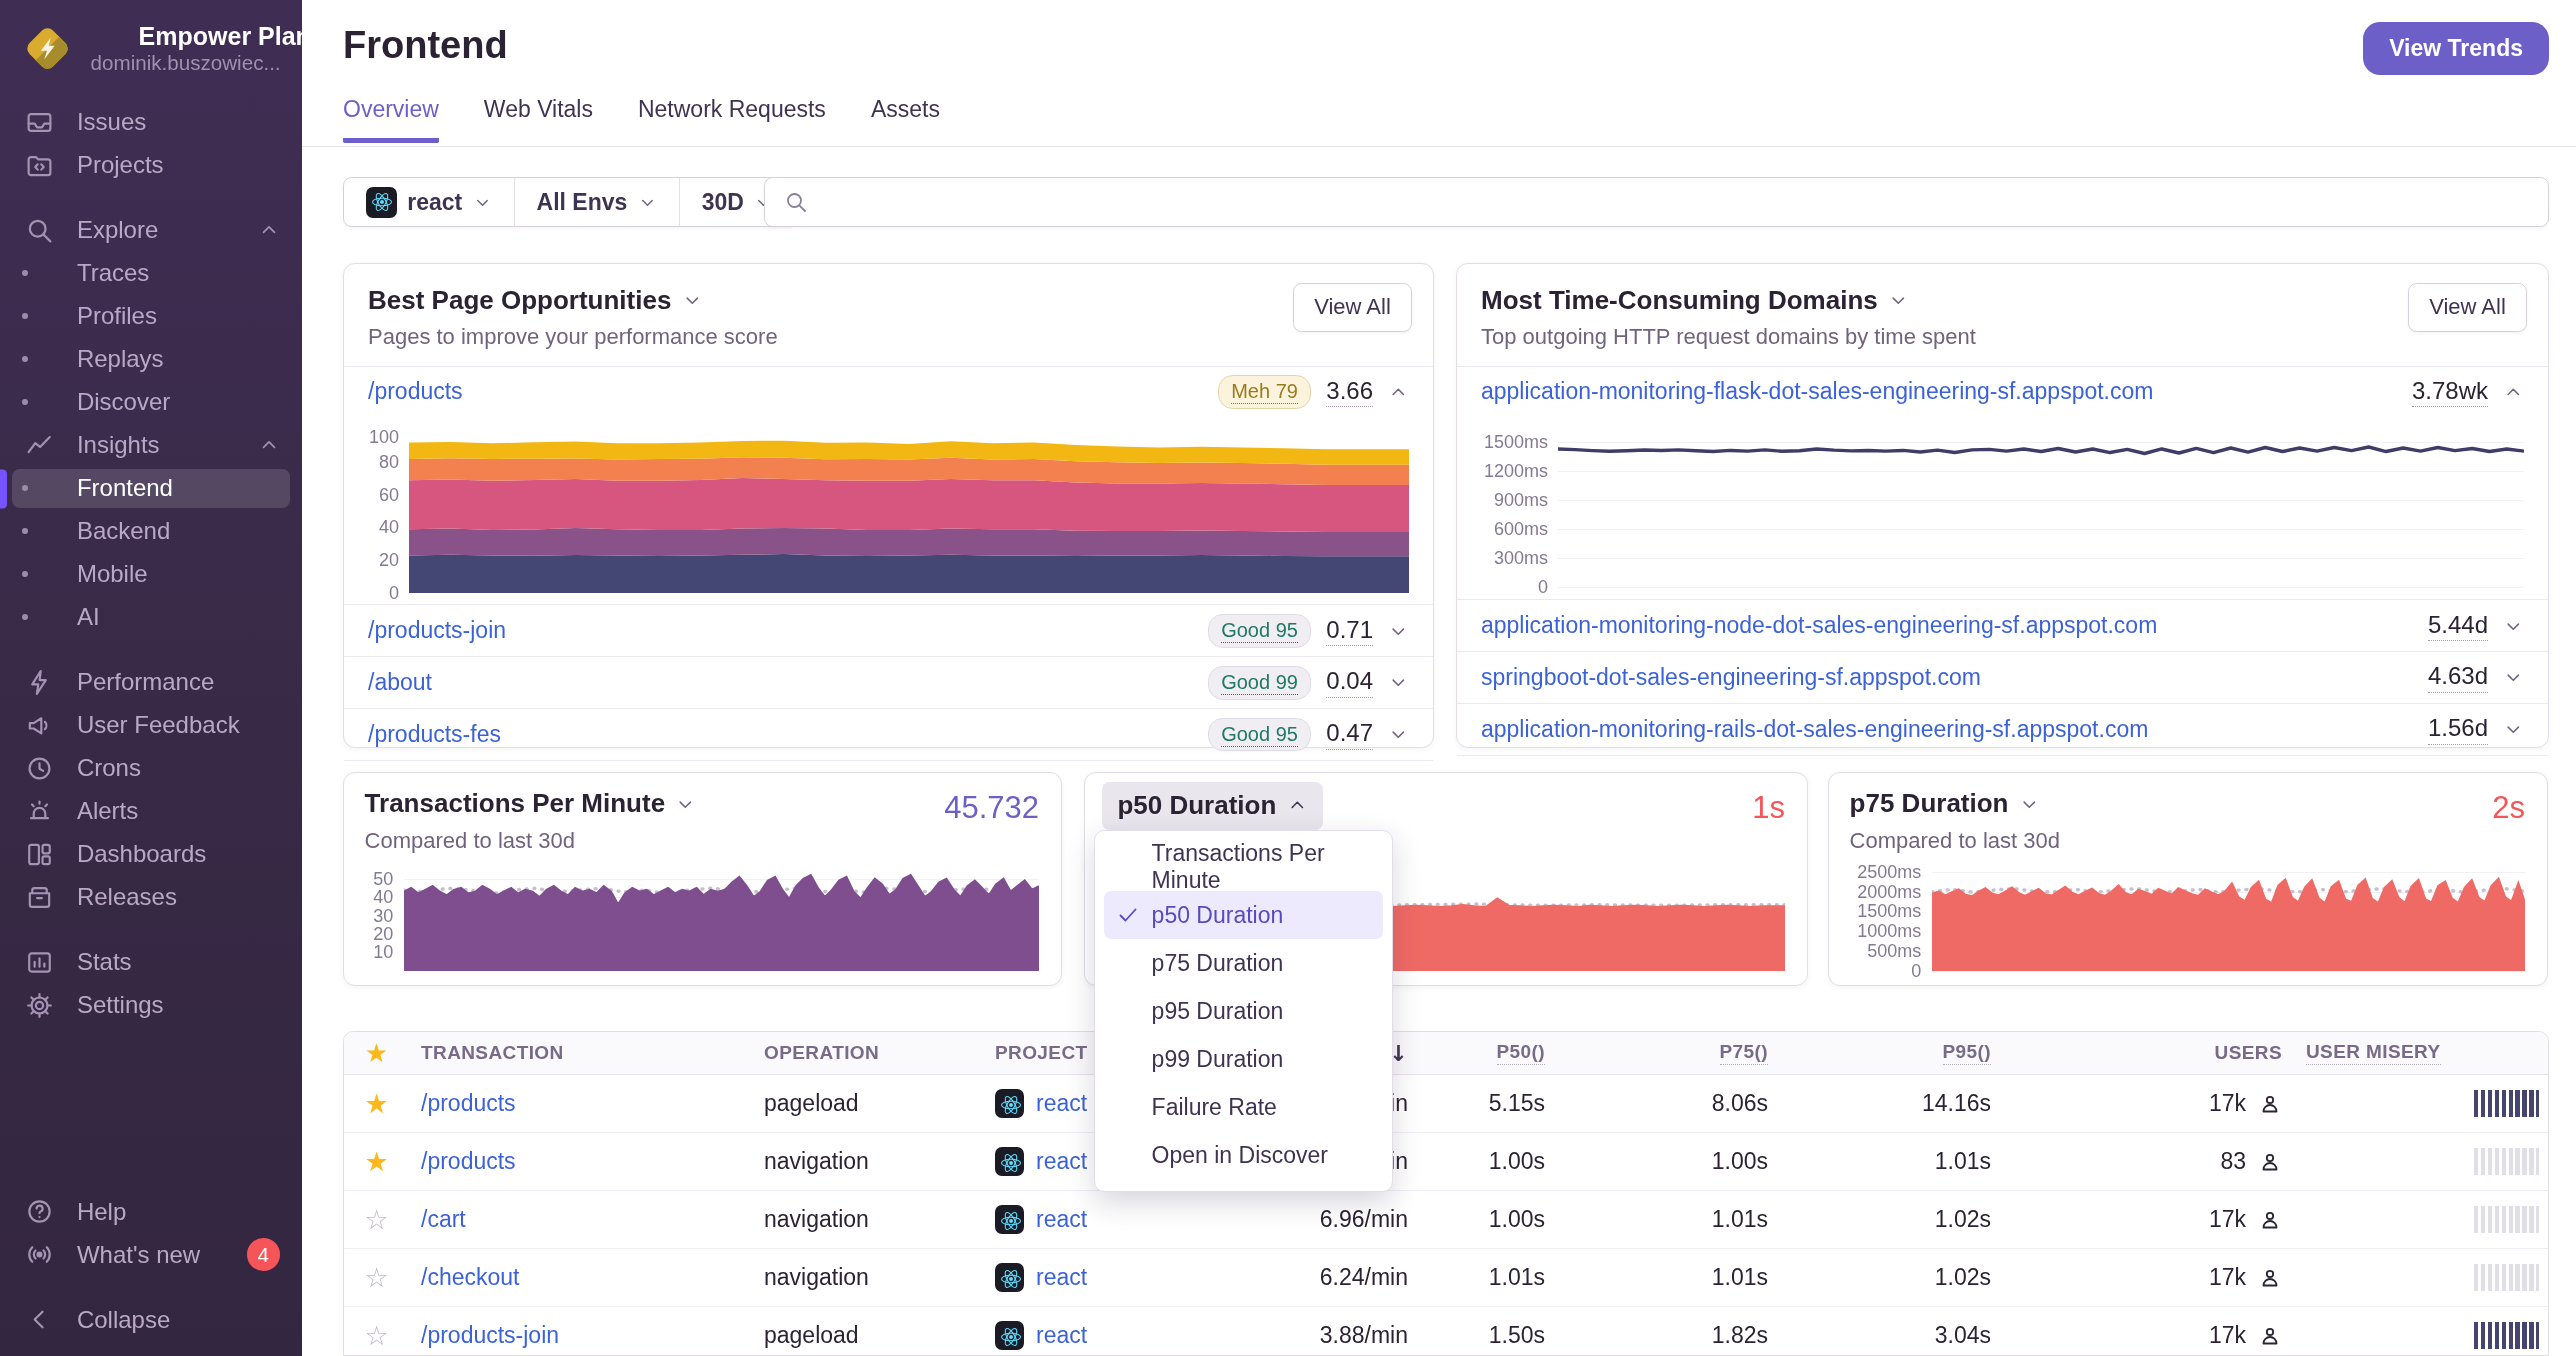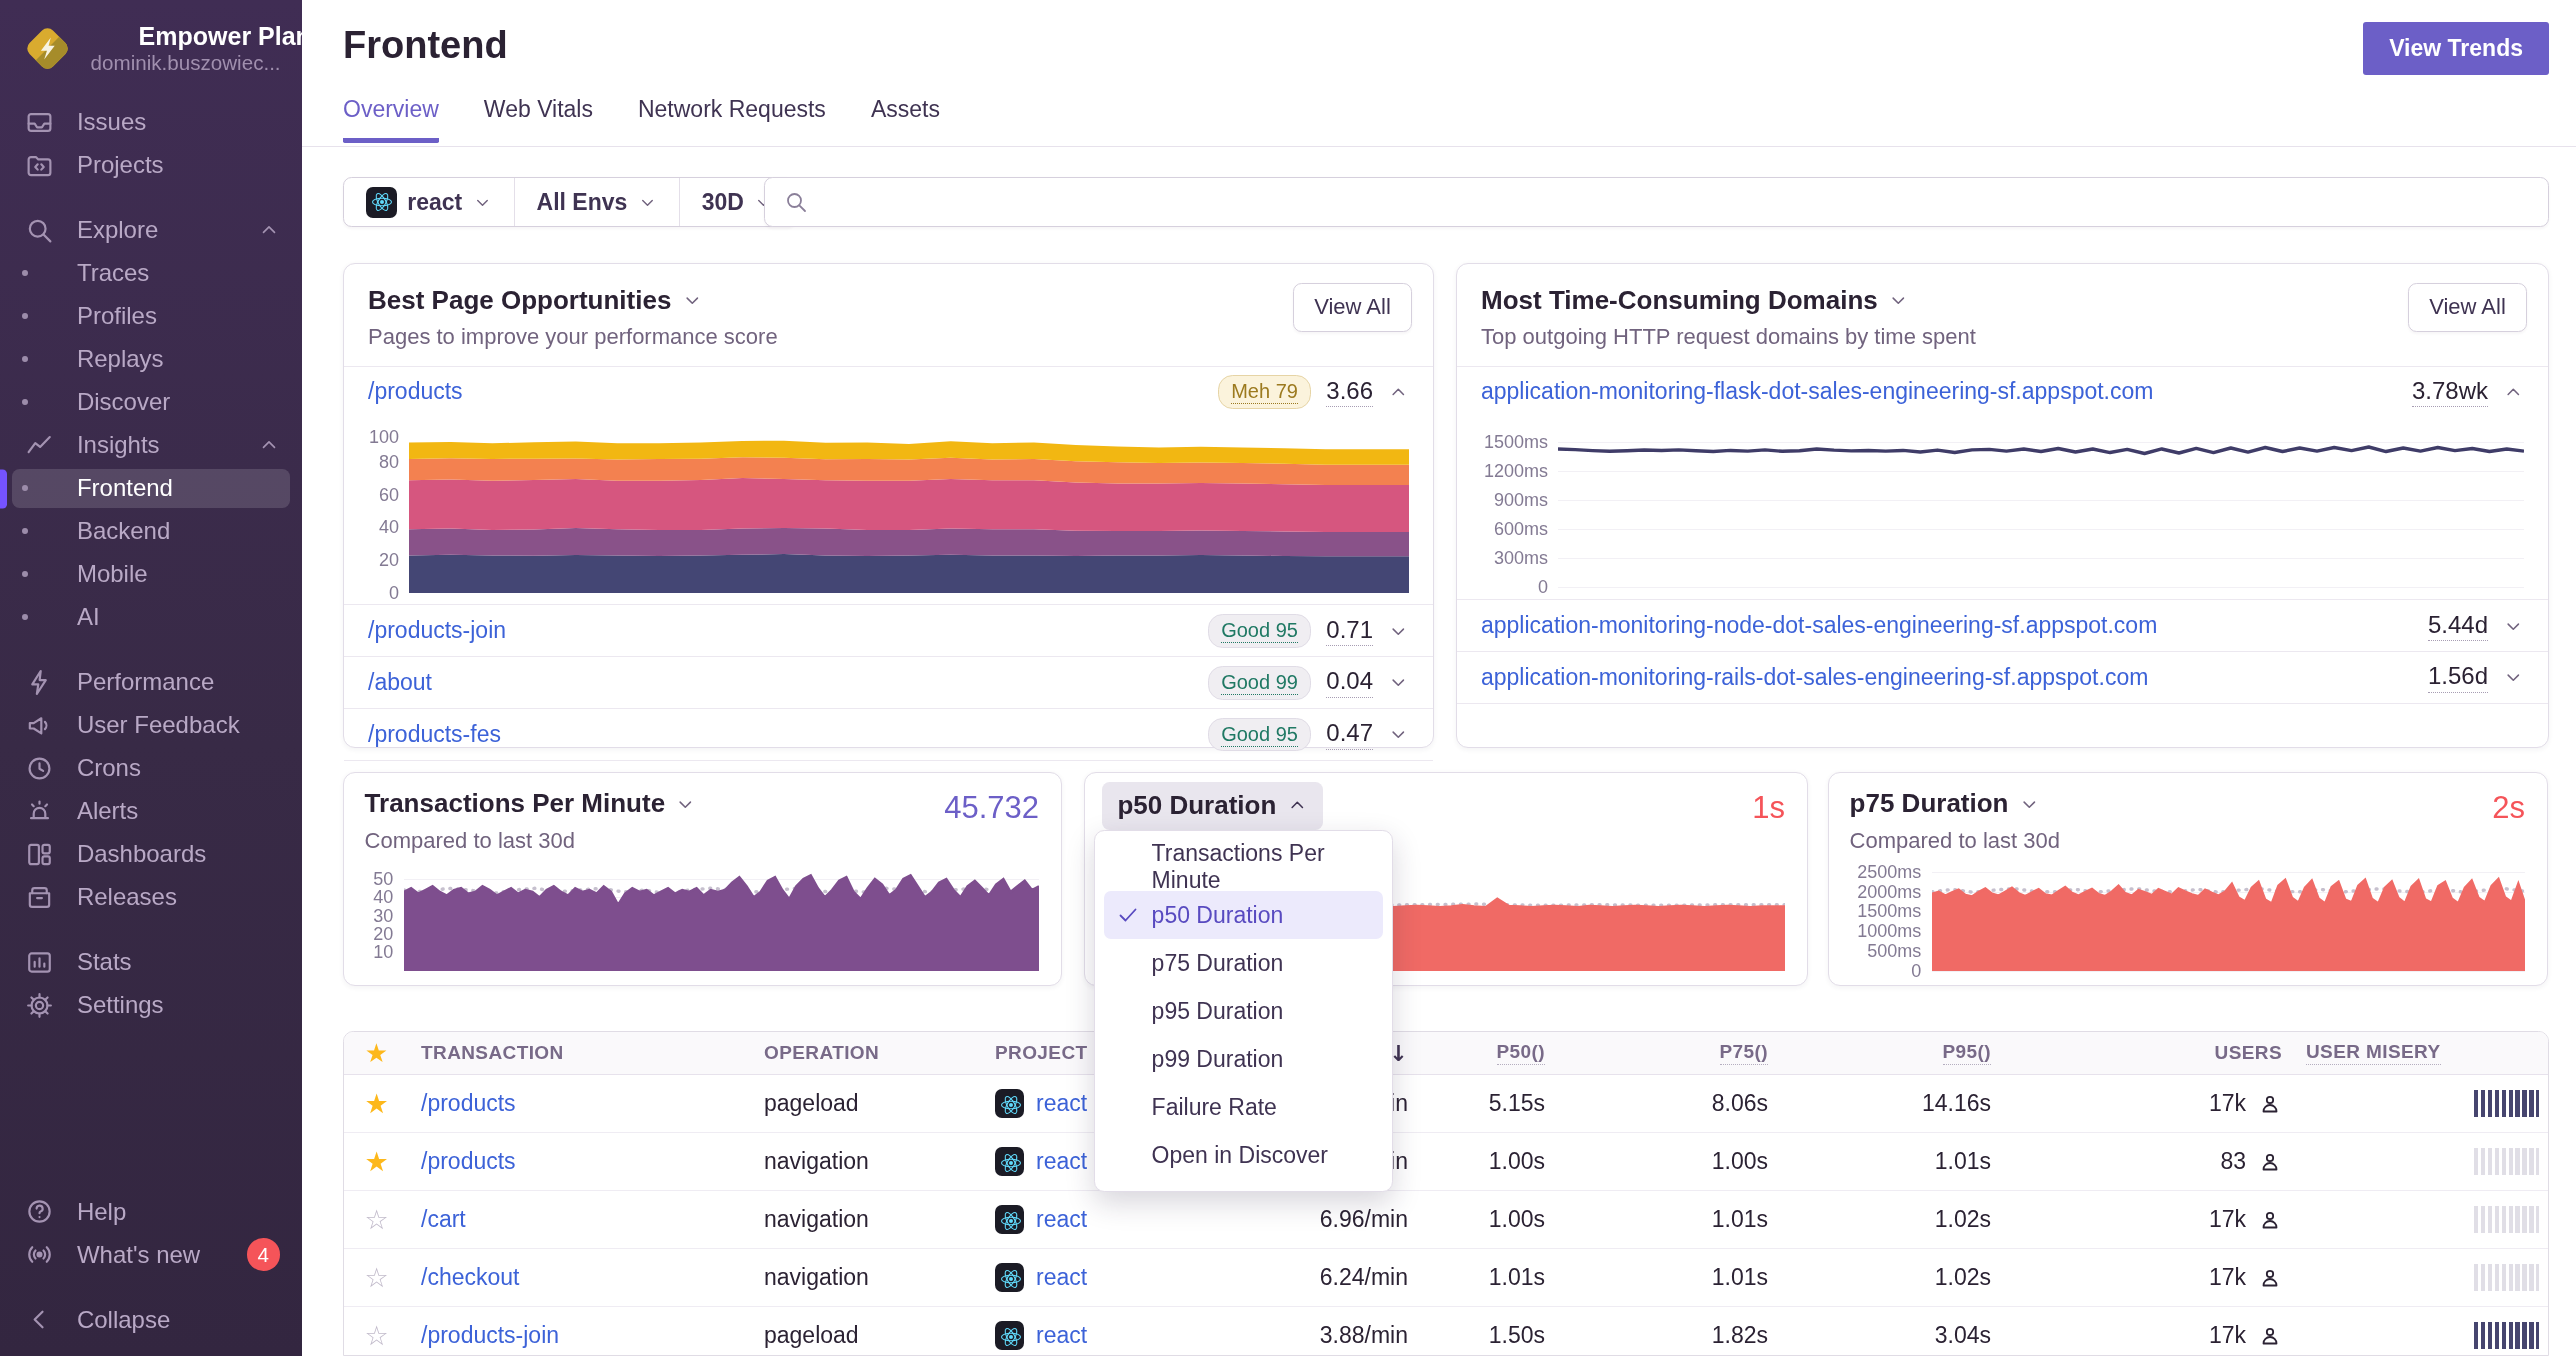--- a/index.html
+++ b/index.html
@@ -31,21 +31,21 @@
     width:6.9px; height:39px; background:#7553ff; border-radius:0 4.3px 4.3px 0; }
   .nav-item .sec-chev { margin-left:auto; width:22px; height:22px; color:#a493b2; }
   .nav-item .nav-badge { margin-left:auto; min-width:33px; height:33px; border-radius:16.3px; background:#f55459;
     color:#fff; font-size:20.6px; display:flex; align-items:center; justify-content:center; padding:0 6.9px; }
   .nav-footer { padding-bottom:15.4px; }
 
   
   .main { position:absolute; left:302px; top:0; right:0; bottom:0; background:#fff; }
   .page-title { position:absolute; left:41px; top:24px; font-size:38px; font-weight:700; color:#2b2233; }
   .view-trends { position:absolute; right:27px; top:22px; background:#6c5fc7; color:#fff; border:none;
-    font-size:23px; font-weight:700; padding:13px 26px; border-radius:3px; cursor:pointer; font-family:inherit; }
+    font-size:23px; font-weight:700; padding:13px 26px; border-radius:17px; cursor:pointer; font-family:inherit; }
   .tabs { position:absolute; left:41px; top:96px; display:flex; gap:45px; }
   .tab { font-size:23px; color:#3f3352; padding-bottom:15.4px; cursor:pointer; border-bottom:5.1px solid transparent; border-radius:1.7px; }
   .tab.active { color:#6c5fc7; border-bottom-color:#6c5fc7; }
   .header-divider { position:absolute; left:0; top:146px; right:0; height:0.9px; background:#e7e2ec; }
 
   
   .filterbar { position:absolute; left:41px; top:177px; height:50px; display:flex; }
   .seg-group { display:flex; align-items:stretch; border:0.9px solid #d6d0dd; border-radius:8.6px; background:#fff;
     box-shadow:0 1.7px 2.6px rgba(43,34,51,0.04); overflow:hidden; }
   .seg { display:flex; align-items:center; gap:10.3px; padding:0 22px; font-size:23px; font-weight:700; color:#3f3352; cursor:pointer; }
@@ -694,20 +694,34 @@
                   <svg viewBox="0 0 24 24" fill="none" stroke="currentColor" stroke-width="1.8" stroke-linecap="round" stroke-linejoin="round">
                     <path d="M6 9.5l6 6 6-6"></path>
                   </svg>
                 </span>
             </span>
           </div>
           <div class="hr"></div>
         </div>
           <div>
           <div class="item-row">
+            <a class="item-link" style="max-width:899px">springboot-dot-sales-engineering-sf.appspot.com</a>
+            <span class="item-right">
+              <span class="item-score">4.63d</span>
+              <span class="ic">
+                  <svg viewBox="0 0 24 24" fill="none" stroke="currentColor" stroke-width="1.8" stroke-linecap="round" stroke-linejoin="round">
+                    <path d="M6 9.5l6 6 6-6"></path>
+                  </svg>
+                </span>
+            </span>
+          </div>
+          <div class="hr"></div>
+        </div>
+          <div>
+          <div class="item-row">
             <a class="item-link" style="max-width:899px">application-monitoring-rails-dot-sales-engineering-sf.appspot.com</a>
             <span class="item-right">
               <span class="item-score">1.56d</span>
               <span class="ic">
                   <svg viewBox="0 0 24 24" fill="none" stroke="currentColor" stroke-width="1.8" stroke-linecap="round" stroke-linejoin="round">
                     <path d="M6 9.5l6 6 6-6"></path>
                   </svg>
                 </span>
             </span>
           </div>

